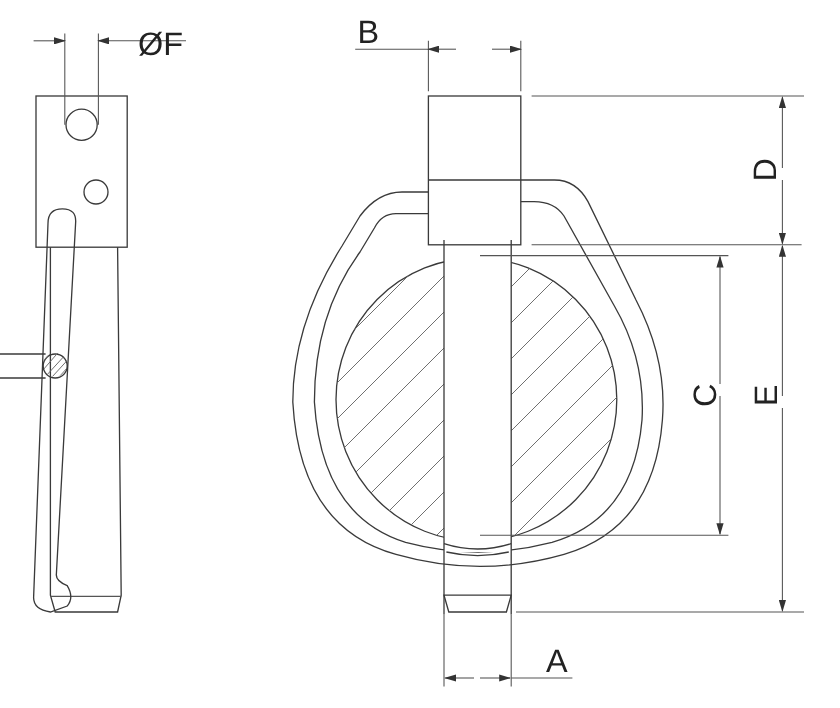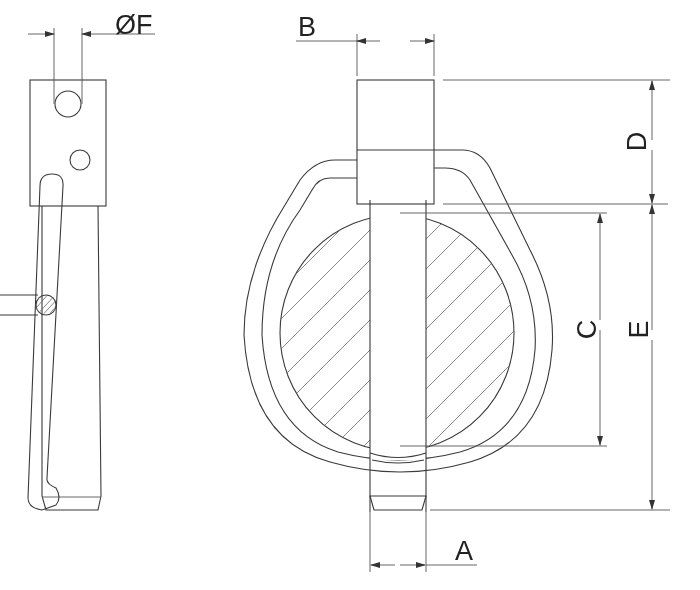--- a/index.html
+++ b/index.html
@@ -129,18 +129,18 @@
     <line class="thin" x1="600" y1="330" x2="600" y2="445" marker-end="url(#arr)"></line>
 
     <line class="thin" x1="370" y1="512" x2="370" y2="572"></line>
     <line class="thin" x1="426" y1="512" x2="426" y2="572"></line>
     <line class="thin" x1="395" y1="565" x2="371" y2="565" marker-end="url(#arr)"></line>
     <line class="thin" x1="400" y1="565" x2="425" y2="565" marker-end="url(#arr)"></line>
     <line class="thin" x1="426" y1="565" x2="477" y2="565"></line>
   </g>
 </svg>
 
-<div class="lbl" style="left:115px; top:12px;">ØF</div>
+<div class="lbl" style="left:115px; top:24px;">ØF</div>
 <div class="lbl" style="left:298px; top:14px;">B</div>
 <div class="lbl rot" style="left:628px; top:128px;">D</div>
 <div class="lbl rot" style="left:578px; top:316px;">C</div>
 <div class="lbl rot" style="left:630px; top:316px;">E</div>
 <div class="lbl" style="left:455px; top:538px;">A</div>
 
 </body></html>

